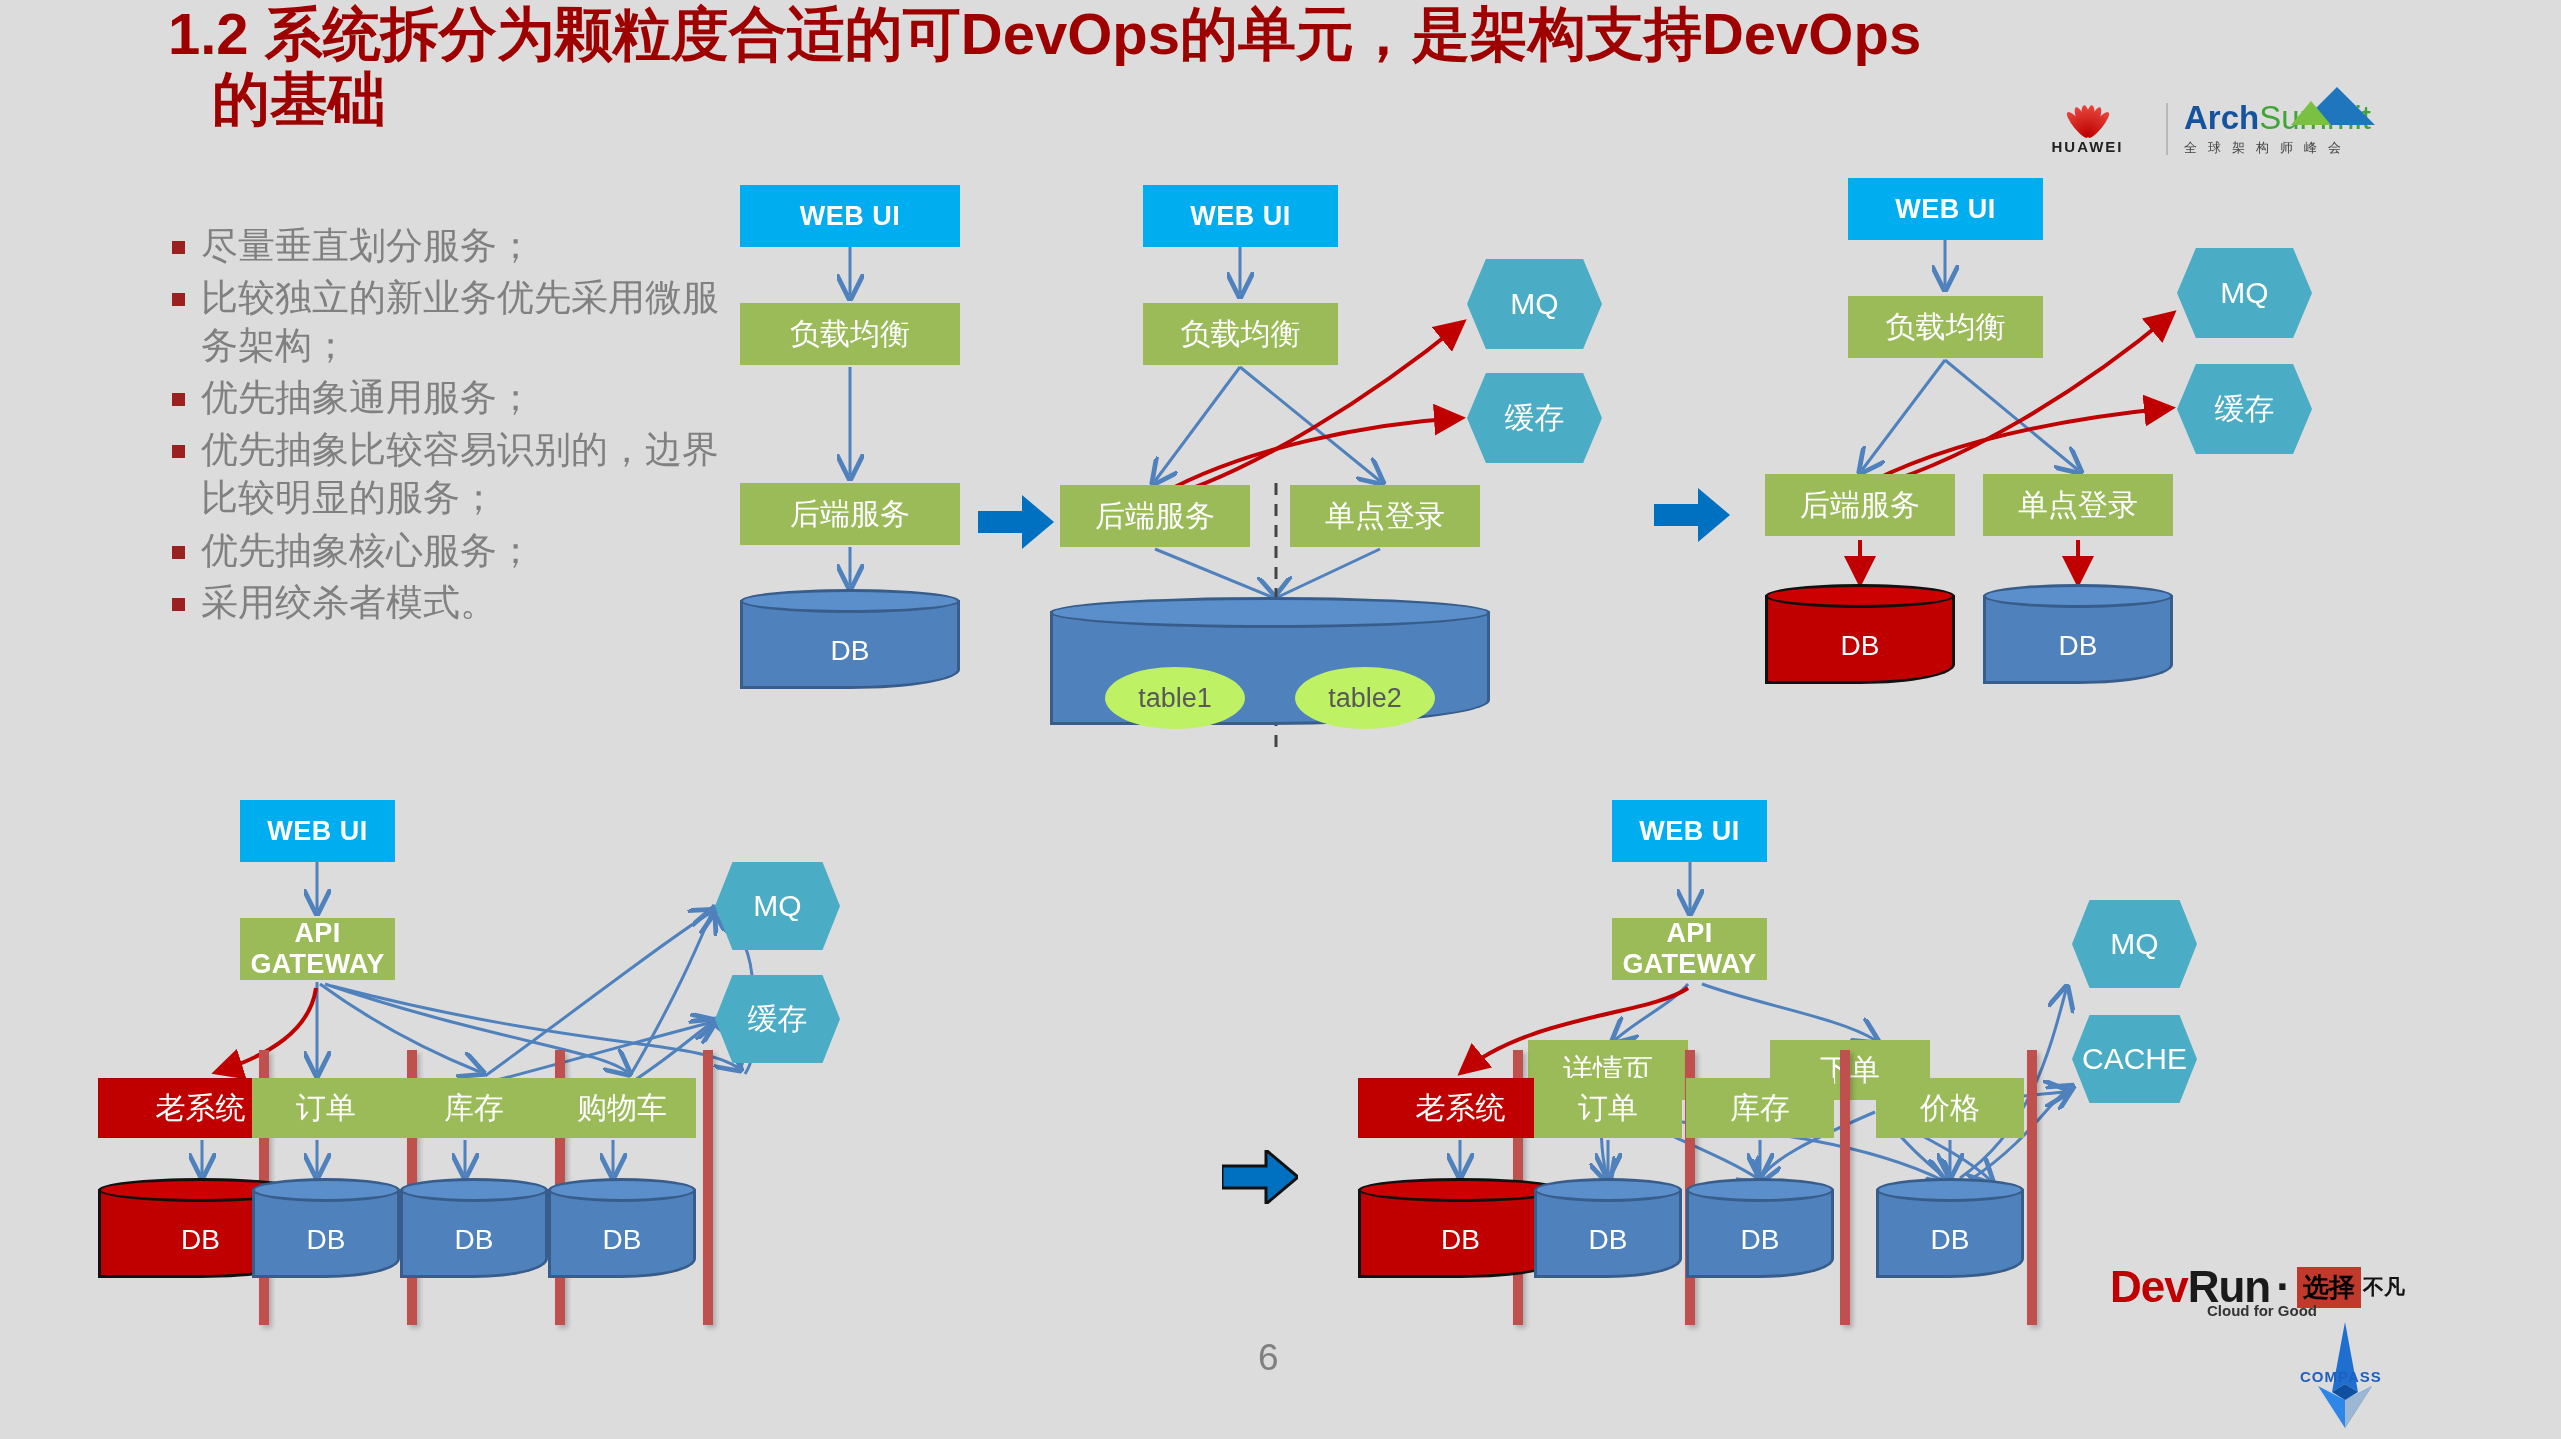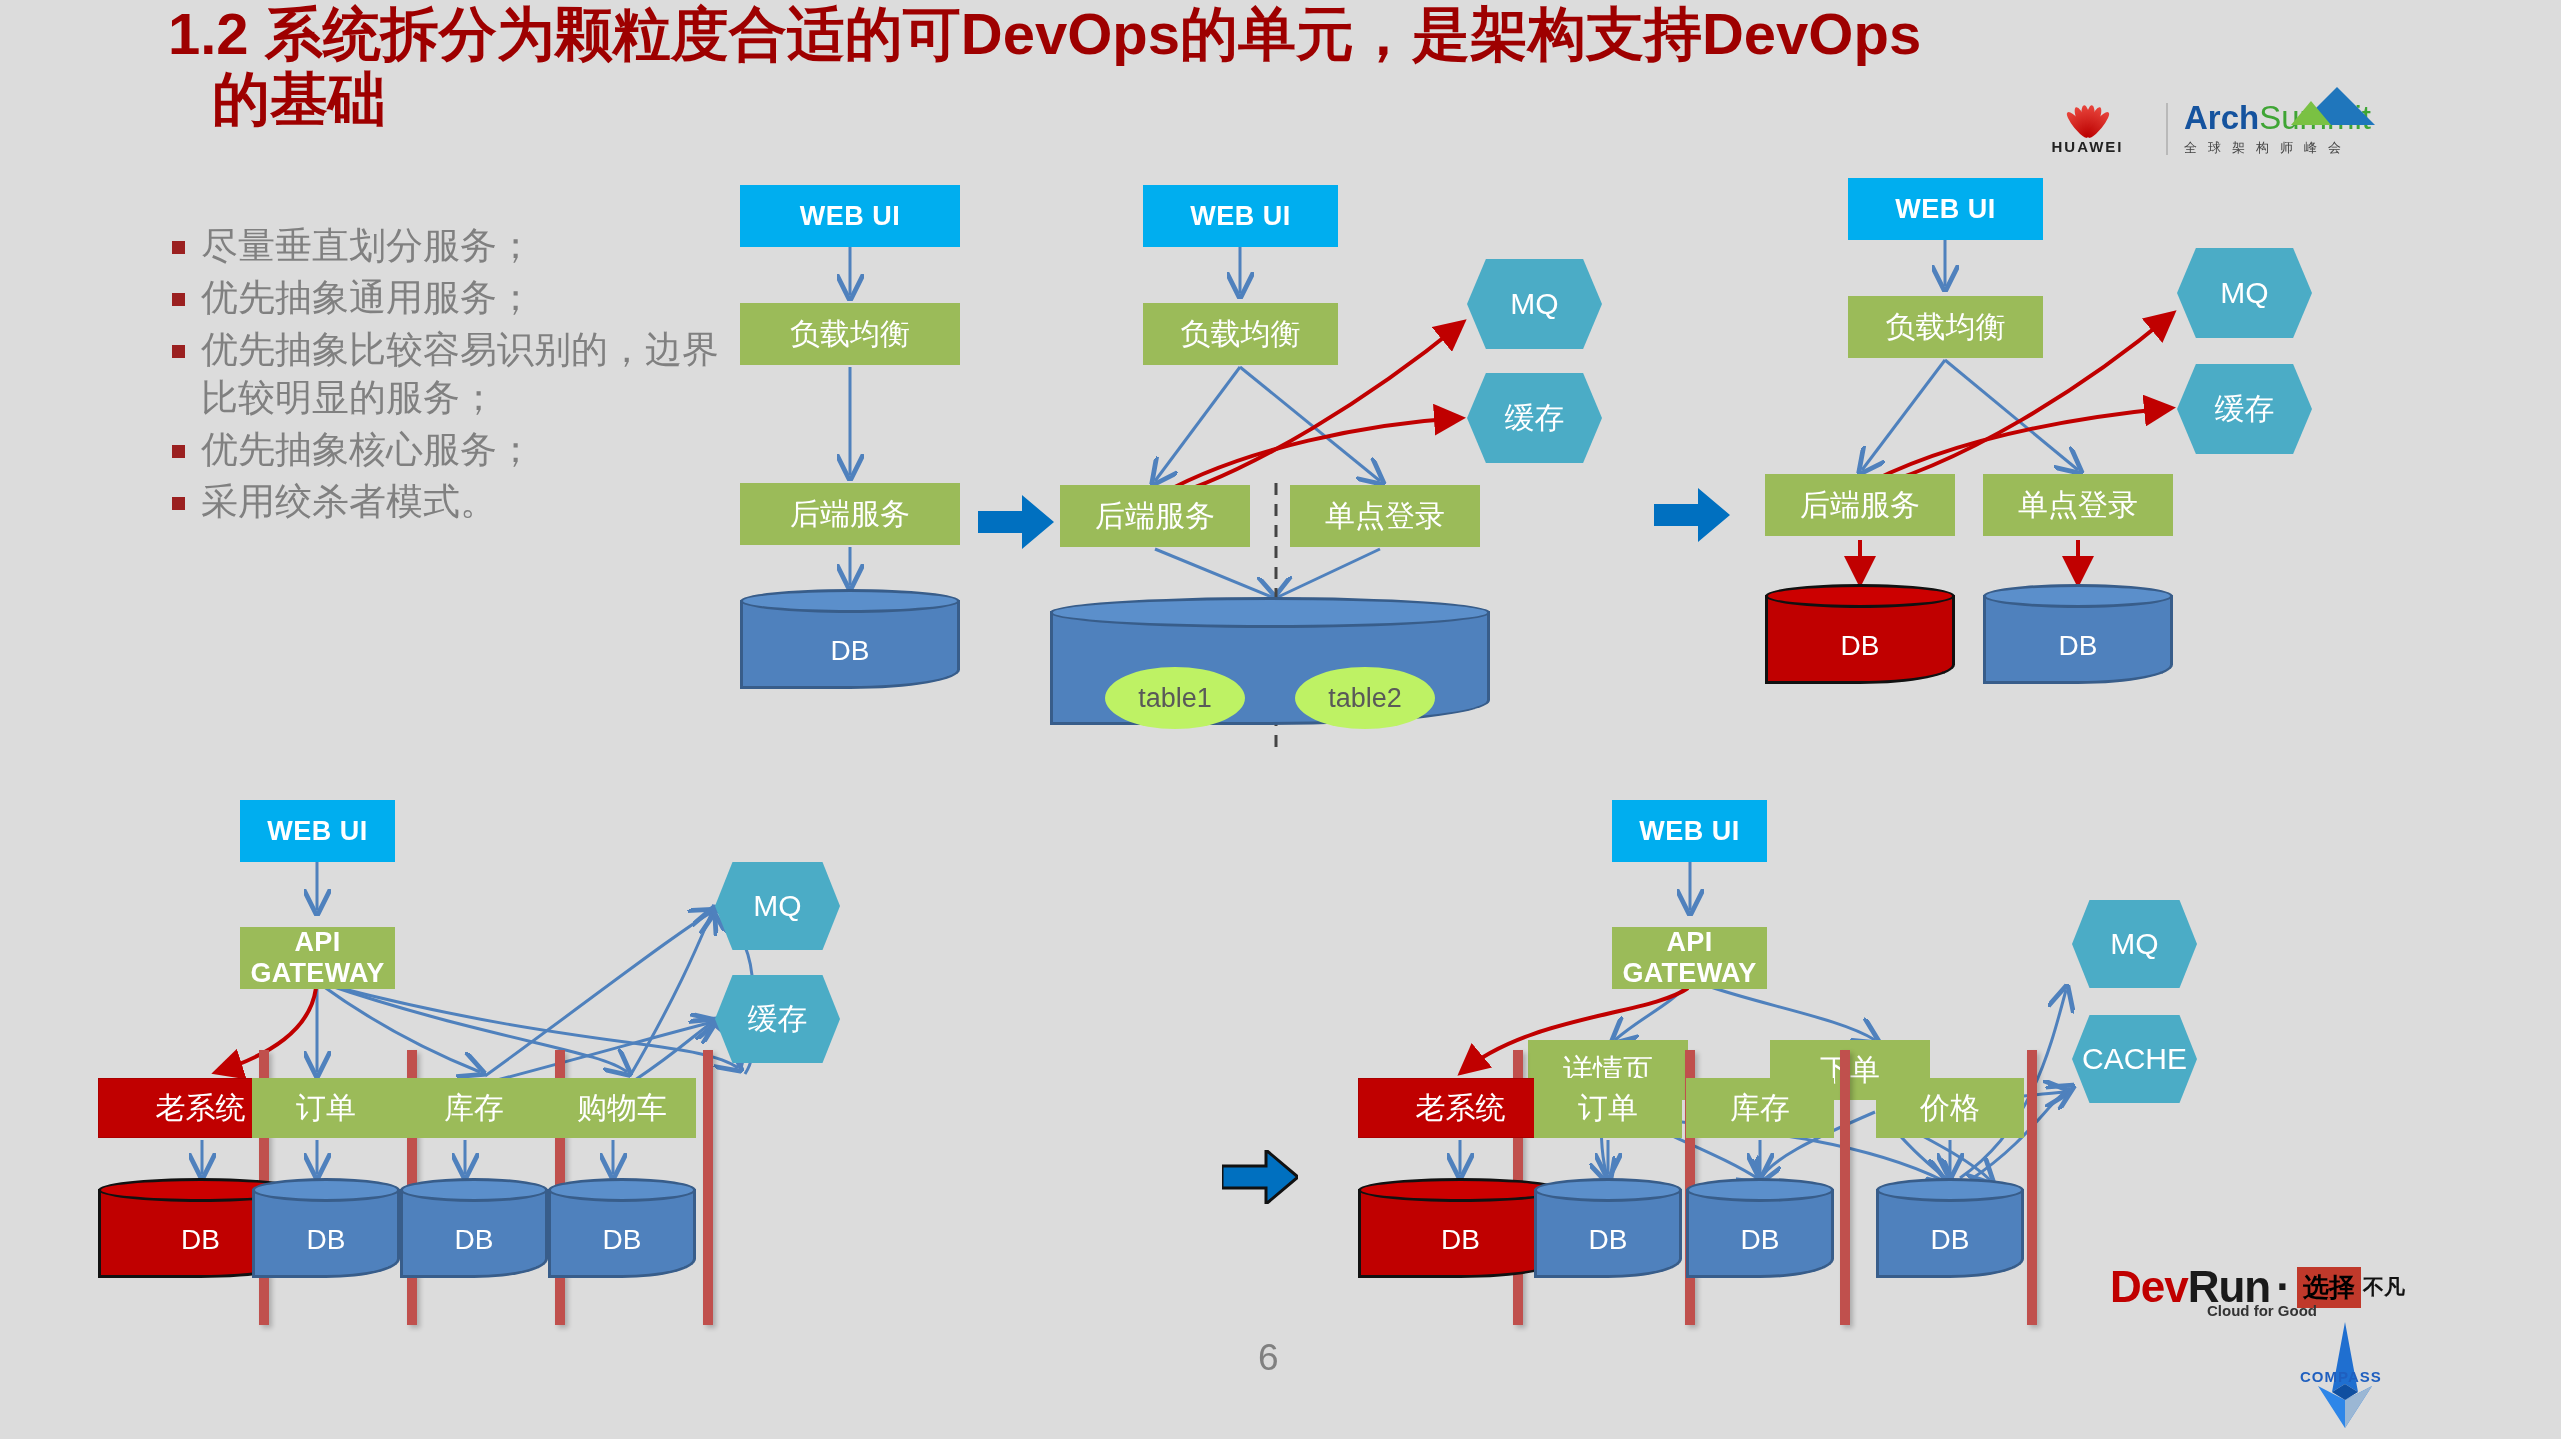--- a/index.html
+++ b/index.html
@@ -41,21 +41,21 @@
   .bullet{display:flex;margin-bottom:4px;}
   .bullet .sq{width:13px;height:13px;background:#9B2020;margin-top:19px;margin-right:16px;flex:0 0 13px;}
   .bullet .tx{flex:1;}
 
   
   .diag{position:absolute;}
   .node{position:absolute;display:flex;align-items:center;justify-content:center;
         color:#fff;box-sizing:border-box;text-align:center;}
   .webui{background:#00AEEF;font-weight:bold;font-size:27px;letter-spacing:.5px;}
   .green{background:#9BBB59;font-size:30px;}
-  .green.en{font-weight:bold;font-size:27px;letter-spacing:.3px;margin-top:9px;}
+  .green.en{font-weight:bold;font-size:27px;letter-spacing:.3px;}
   .redbox{background:#C00000;font-size:30px;border:1px solid #a00;}
   .hex{background:#4BACC6;font-size:30px;
        clip-path:polygon(14% 0,86% 0,100% 50%,86% 100%,14% 100%,0 50%);}
   .hex.en{font-size:30px;}
 
   
   .cyl{position:absolute;}
   .cyl .body{position:absolute;left:0;right:0;top:11%;bottom:0;background:#4F81BD;
       border:3px solid #385D8A;border-top:none;border-radius:0 0 50%/0 0 22% 22%;box-sizing:border-box;}
   .cyl .top{position:absolute;left:0;right:0;top:0;height:24%;background:#5B8FCB;
@@ -124,20 +124,24 @@
           </span>
       </div>
       <div class="as-sub">全球架构师峰会</div>
     </div>
   </div>
 
   <div class="bullets">
     <div class="bullet">
       <span class="sq"></span>
       <span class="tx">尽量垂直划分服务；</span>
+    </div>
+    <div class="bullet">
+      <span class="sq"></span>
+      <span class="tx">比较独立的新业务优先采用微服务架构；</span>
     </div>
     <div class="bullet">
       <span class="sq"></span>
       <span class="tx">优先抽象通用服务；</span>
     </div>
     <div class="bullet">
       <span class="sq"></span>
       <span class="tx">优先抽象比较容易识别的，边界比较明显的服务；</span>
     </div>
     <div class="bullet">

